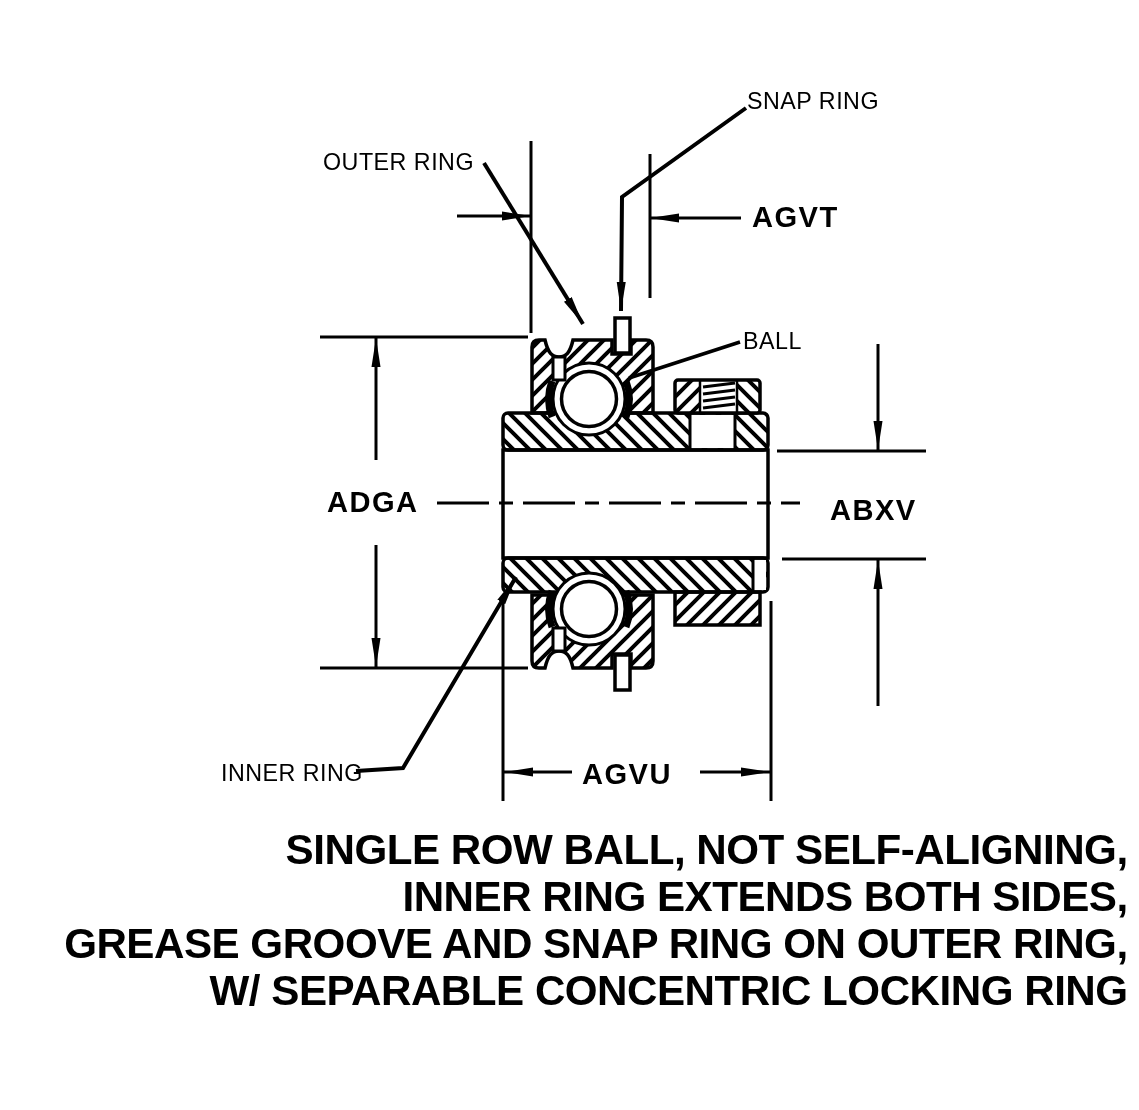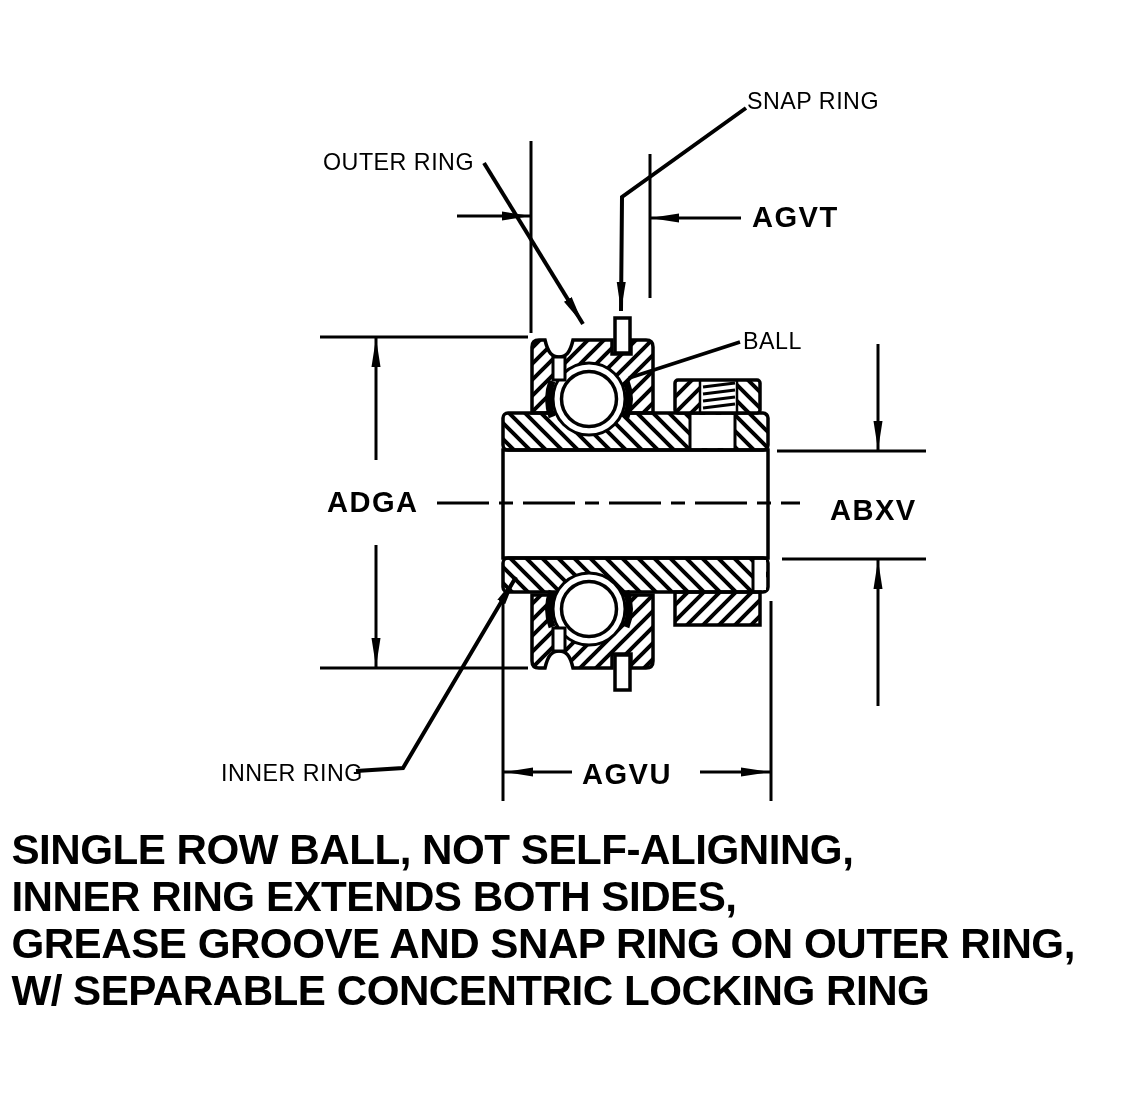--- a/index.html
+++ b/index.html
@@ -27,21 +27,21 @@
     font-weight:bold;
     letter-spacing:1.5px;
     white-space:nowrap;
     color:#000;
     transform:scaleX(0.97);
     transform-origin:left center;
   }
   #title-block{
     position:absolute;
     left:0;top:826px;width:1139px;
-    text-align:left;
+    text-align:right;
   }
   .title-line{
     font-size:43px;
     font-weight:bold;
     line-height:47px;
     letter-spacing:-0.5px;
     transform:scaleX(0.98);
     transform-origin:center;
     white-space:nowrap;
   }

